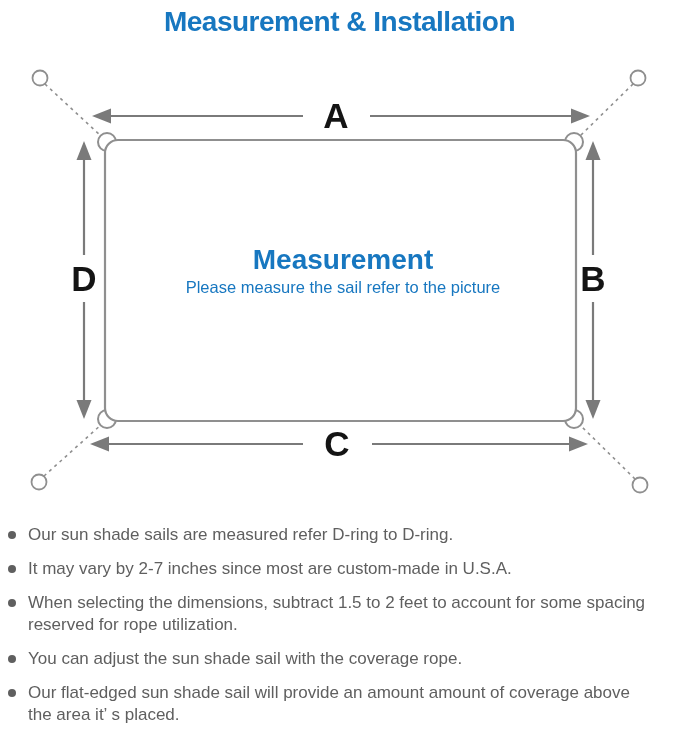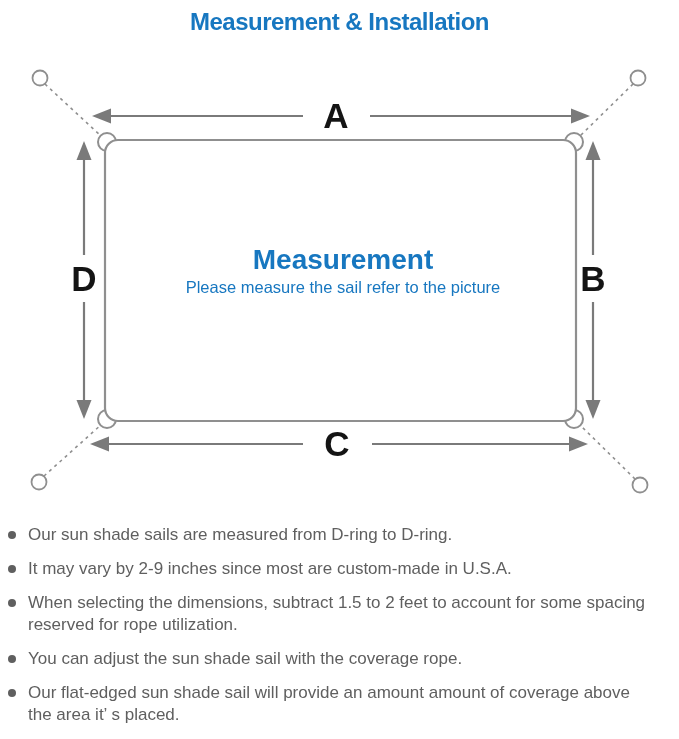--- a/index.html
+++ b/index.html
@@ -15,21 +15,21 @@
     background: #ffffff;
     font-family: "Liberation Sans", "DejaVu Sans", sans-serif;
     overflow: hidden;
     position: relative;
   }
   .page-title {
     position: absolute;
     top: 0; left: 0;
     width: 679px;
     text-align: center;
-    font-size: 24px;
+    font-size: 28px;
     line-height: 44px;
     font-weight: 700;
     letter-spacing: -0.5px;
     color: var(--blue);
   }
   .diagram-svg {
     position: absolute;
     top: 0; left: 0;
     width: 679px; height: 520px;
   }
@@ -146,25 +146,25 @@
 
     <g>
       <text class="center-heading" x="343" y="269">Measurement</text>
       <text class="center-caption" x="343" y="293">Please measure the sail refer to the picture</text>
     </g>
   </svg>
 
   <ul class="notes-list">
     <li>
       <span class="bullet-dot"></span>
-      <span class="note-text">Our sun shade sails are measured from D-ring to D-ring.</span>
+      <span class="note-text">Our sun shade sails are measured refer D-ring to D-ring.</span>
     </li>
     <li>
       <span class="bullet-dot"></span>
-      <span class="note-text">It may vary by 2-9 inches since most are custom-made in U.S.A.</span>
+      <span class="note-text">It may vary by 2-7 inches since most are custom-made in U.S.A.</span>
     </li>
     <li>
       <span class="bullet-dot"></span>
       <span class="note-text">When selecting the dimensions, subtract 1.5 to 2 feet to account for some spacing
 reserved for rope utilization.</span>
     </li>
     <li>
       <span class="bullet-dot"></span>
       <span class="note-text">You can adjust the sun shade sail with the coverage rope.</span>
     </li>

